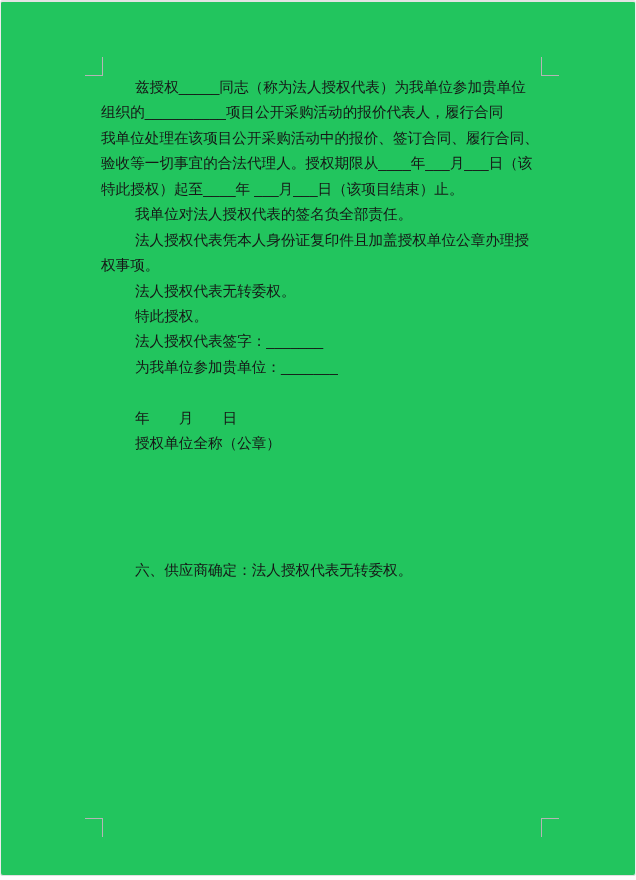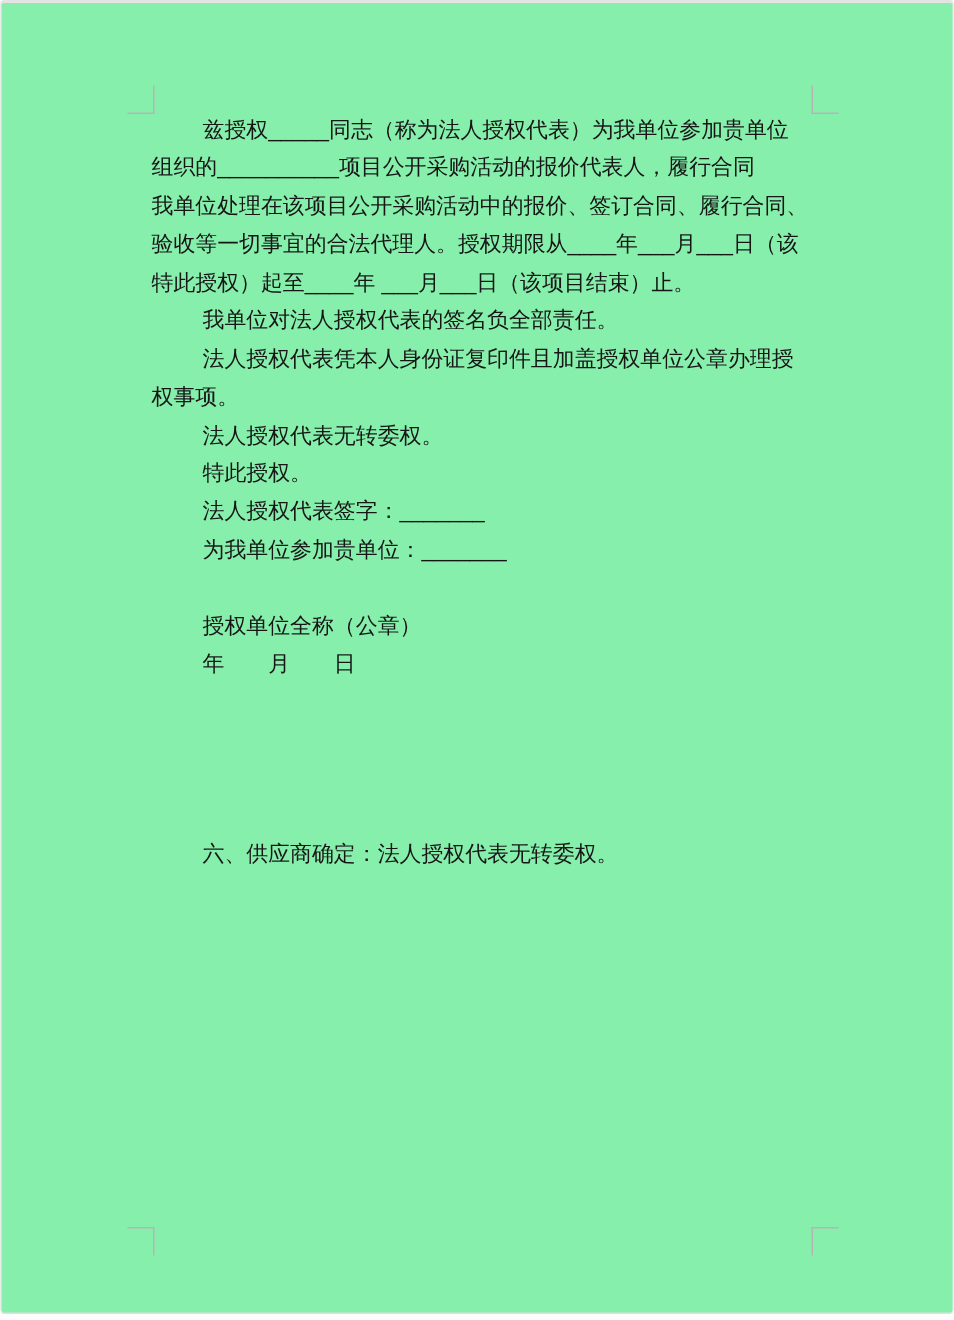--- a/index.html
+++ b/index.html
@@ -13,21 +13,21 @@
     font-family: "Liberation Sans", sans-serif;
     overflow: hidden;
     position: relative;
   }
   .page {
     position: absolute;
     left: 0;
     top: 0;
     width: 634px;
     height: 873px;
-    background: #86efac;
+    background: #22c55e;
     border: 1px solid #ececec;
     border-top: 2px solid #e3e3e3;
     border-bottom: 1px solid #e0e0e0;
     border-radius: 3px;
   }
   .content {
     position: absolute;
     left: 100px;
     top: 73px;
     width: 444px;
@@ -69,22 +69,22 @@
       <div class="line">验收等一切事宜的合法代理人。授权期限从____年___月___日（该</div>
       <div class="line">特此授权）起至____年 ___月___日（该项目结束）止。</div>
       <div class="line indent">我单位对法人授权代表的签名负全部责任。</div>
       <div class="line indent">法人授权代表凭本人身份证复印件且加盖授权单位公章办理授</div>
       <div class="line">权事项。</div>
       <div class="line indent">法人授权代表无转委权。</div>
       <div class="line indent">特此授权。</div>
       <div class="line indent">法人授权代表签字：_______</div>
       <div class="line indent">为我单位参加贵单位：_______</div>
       <div class="line"></div>
+      <div class="line indent">年　　月　　日</div>
       <div class="line indent">授权单位全称（公章）</div>
-      <div class="line indent">年　　月　　日</div>
       <div class="line"></div>
       <div class="line"></div>
       <div class="line"></div>
       <div class="line"></div>
       <div class="line indent">六、供应商确定：法人授权代表无转委权。</div>
       <div class="line"></div>
       <div class="line"></div>
       <div class="line"></div>
       <div class="line"></div>
       <div class="line"></div>

